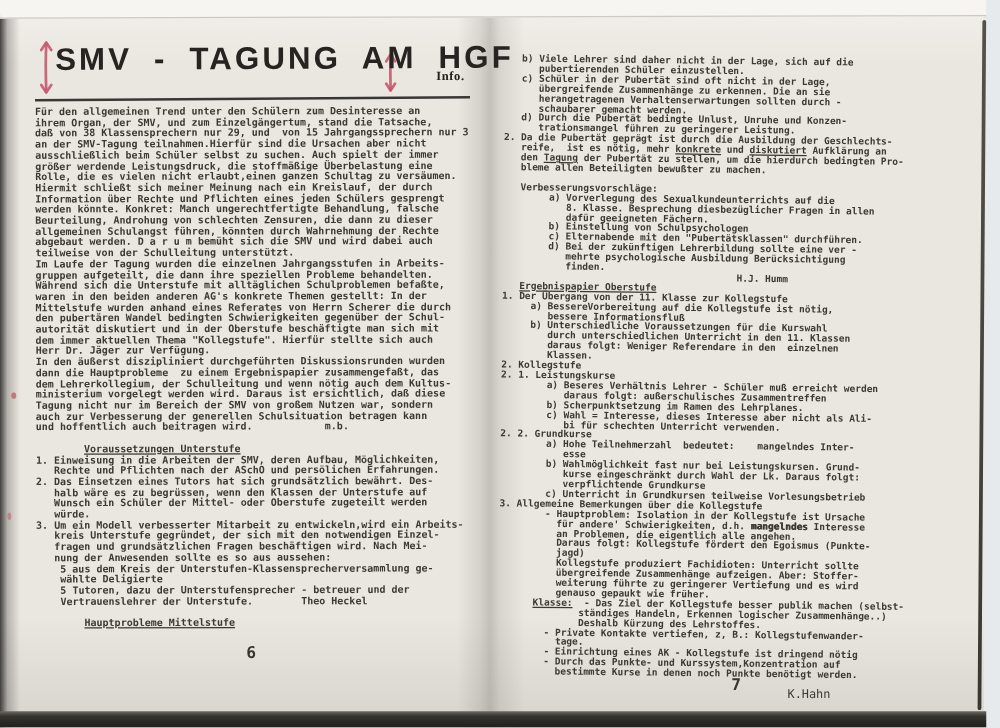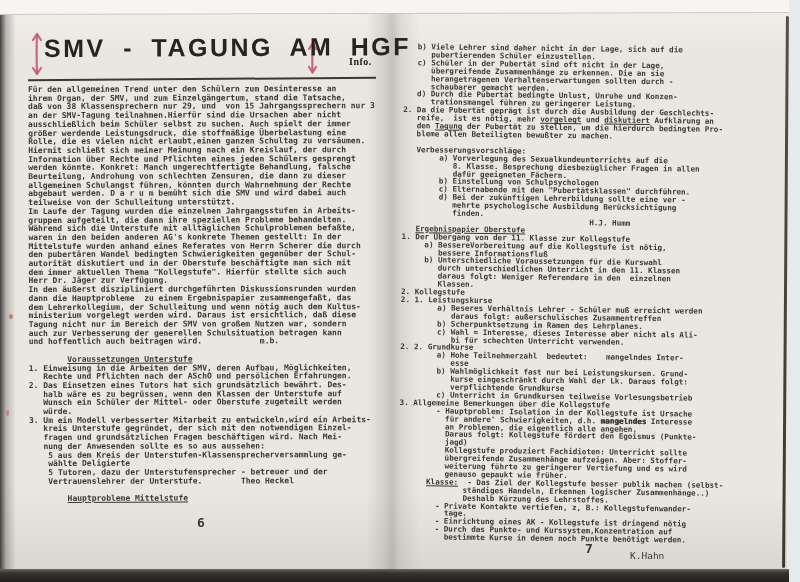--- a/index.html
+++ b/index.html
@@ -149,21 +149,21 @@
         </span><span class="seg-u">Hauptprobleme Mittelstufe</span></div>
 <div class="abs scan-text right-text"><span class="seg-plain">   b) Viele Lehrer sind daher nicht in der Lage, sich auf die
       pubertierenden Schüler einzustellen.
    c) Schüler in der Pubertät sind oft nicht in der Lage,
       übergreifende Zusammenhänge zu erkennen. Die an sie
       herangetragenen Verhaltenserwartungen sollten durch -
       schaubarer gemacht werden.
    d) Durch die Pubertät bedingte Unlust, Unruhe und Konzen-
       trationsmangel führen zu geringerer Leistung.
 2. Da die Pubertät geprägt ist durch die Ausbildung der Geschlechts-
-   reife,  ist es nötig, mehr </span><span class="seg-u">vorgelegt</span><span class="seg-plain"> und </span><span class="seg-u">diskutiert</span><span class="seg-plain"> Aufklärung an
+   reife,  ist es nötig, mehr </span><span class="seg-u">konkrete</span><span class="seg-plain"> und </span><span class="seg-u">diskutiert</span><span class="seg-plain"> Aufklärung an
    den </span><span class="seg-u">Tagung</span><span class="seg-plain"> der Pubertät zu stellen, um die hierdurch bedingten Pro-
    bleme allen Beteiligten bewußter zu machen.
 
    Verbesserungsvorschläge:
         a) Vorverlegung des Sexualkundeunterrichts auf die
            8. Klasse. Besprechung diesbezüglicher Fragen in allen
            dafür geeigneten Fächern.
         b) Einstellung von Schulpsychologen
         c) Elternabende mit den "Pubertätsklassen" durchführen.
         d) Bei der zukünftigen Lehrerbildung sollte eine ver -

